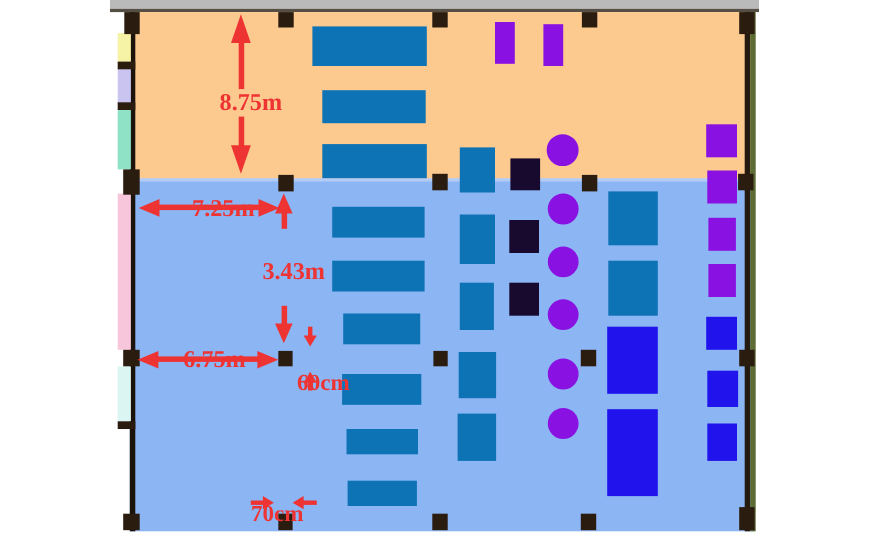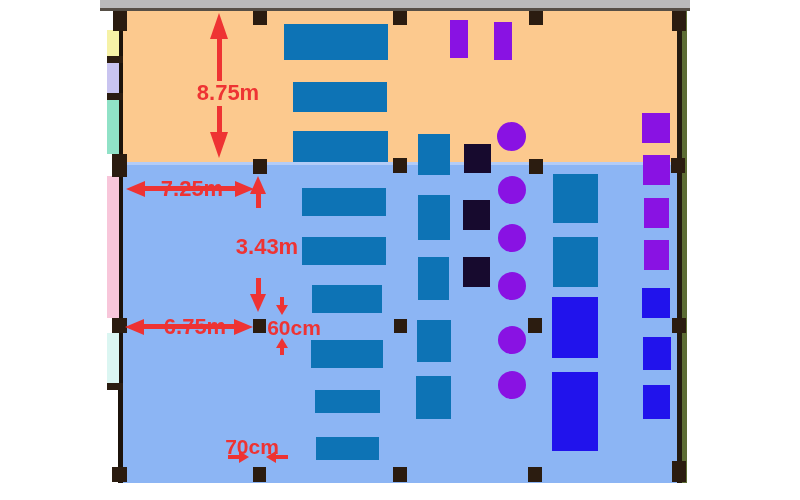--- a/index.html
+++ b/index.html
@@ -1,36 +1,36 @@
 <!DOCTYPE html>
 <html style="--red: #ee3333;"><head>
 <meta charset="utf-8">
 <style>
   html,body{margin:0;padding:0;background:#ffffff;}
   .stage{position:relative;width:704px;height:500px;background:#ffffff;overflow:hidden;
-         font-family:Liberation Sans, sans-serif;}
+         font-family:Liberation Serif, serif;}
   .plan{position:absolute;left:0;top:0;width:800px;height:500px;}
   .shape{position:absolute;}
   
   .shaft{position:absolute;background:var(--red);}
   .ahead{position:absolute;width:0;height:0;}
   .dlabel{position:absolute;transform:translate(-50%,-50%);color:var(--red);
           font-weight:bold;font-size:22px;white-space:nowrap;line-height:1;}
-  .dlabel.small{font-size:21px;}
+  .dlabel.small{font-size:21px;margin-top:21px;}
   
   #d875-head-up{left:210px;top:13px;border-left:9px solid transparent;border-right:9px solid transparent;border-bottom:26px solid var(--red);}
   #d875-shaft-top{left:217px;top:35px;width:5px;height:46px;}
   #d875-label{left:228px;top:93px;}
   #d875-shaft-bot{left:217px;top:106px;width:5px;height:28px;}
   #d875-head-down{left:210px;top:132px;border-left:9px solid transparent;border-right:9px solid transparent;border-top:26px solid var(--red);}
   
   #d725-head-left{left:126px;top:181px;border-top:8px solid transparent;border-bottom:8px solid transparent;border-right:19px solid var(--red);}
   #d725-shaft{left:143px;top:186px;width:93px;height:5px;}
   #d725-head-right{left:235px;top:181px;border-top:8px solid transparent;border-bottom:8px solid transparent;border-left:19px solid var(--red);}
-  #d725-label{left:192px;top:189px;}
+  #d725-label{left:203px;top:189px;}
   
   #d800-head-up{left:250px;top:176px;border-left:8px solid transparent;border-right:8px solid transparent;border-bottom:18px solid var(--red);}
   #d800-shaft-top{left:256px;top:192px;width:5px;height:16px;}
   #d800-label{left:267px;top:247px;}
   #d800-shaft-bot{left:256px;top:278px;width:5px;height:18px;}
   #d800-head-down{left:250px;top:294px;border-left:8px solid transparent;border-right:8px solid transparent;border-top:18px solid var(--red);}
   
   #d60-shaft-top{left:280px;top:297px;width:4px;height:9px;}
   #d60-head-down{left:276px;top:305px;border-left:6px solid transparent;border-right:6px solid transparent;border-top:10px solid var(--red);}
   #d60-label{left:294px;top:327px;}

